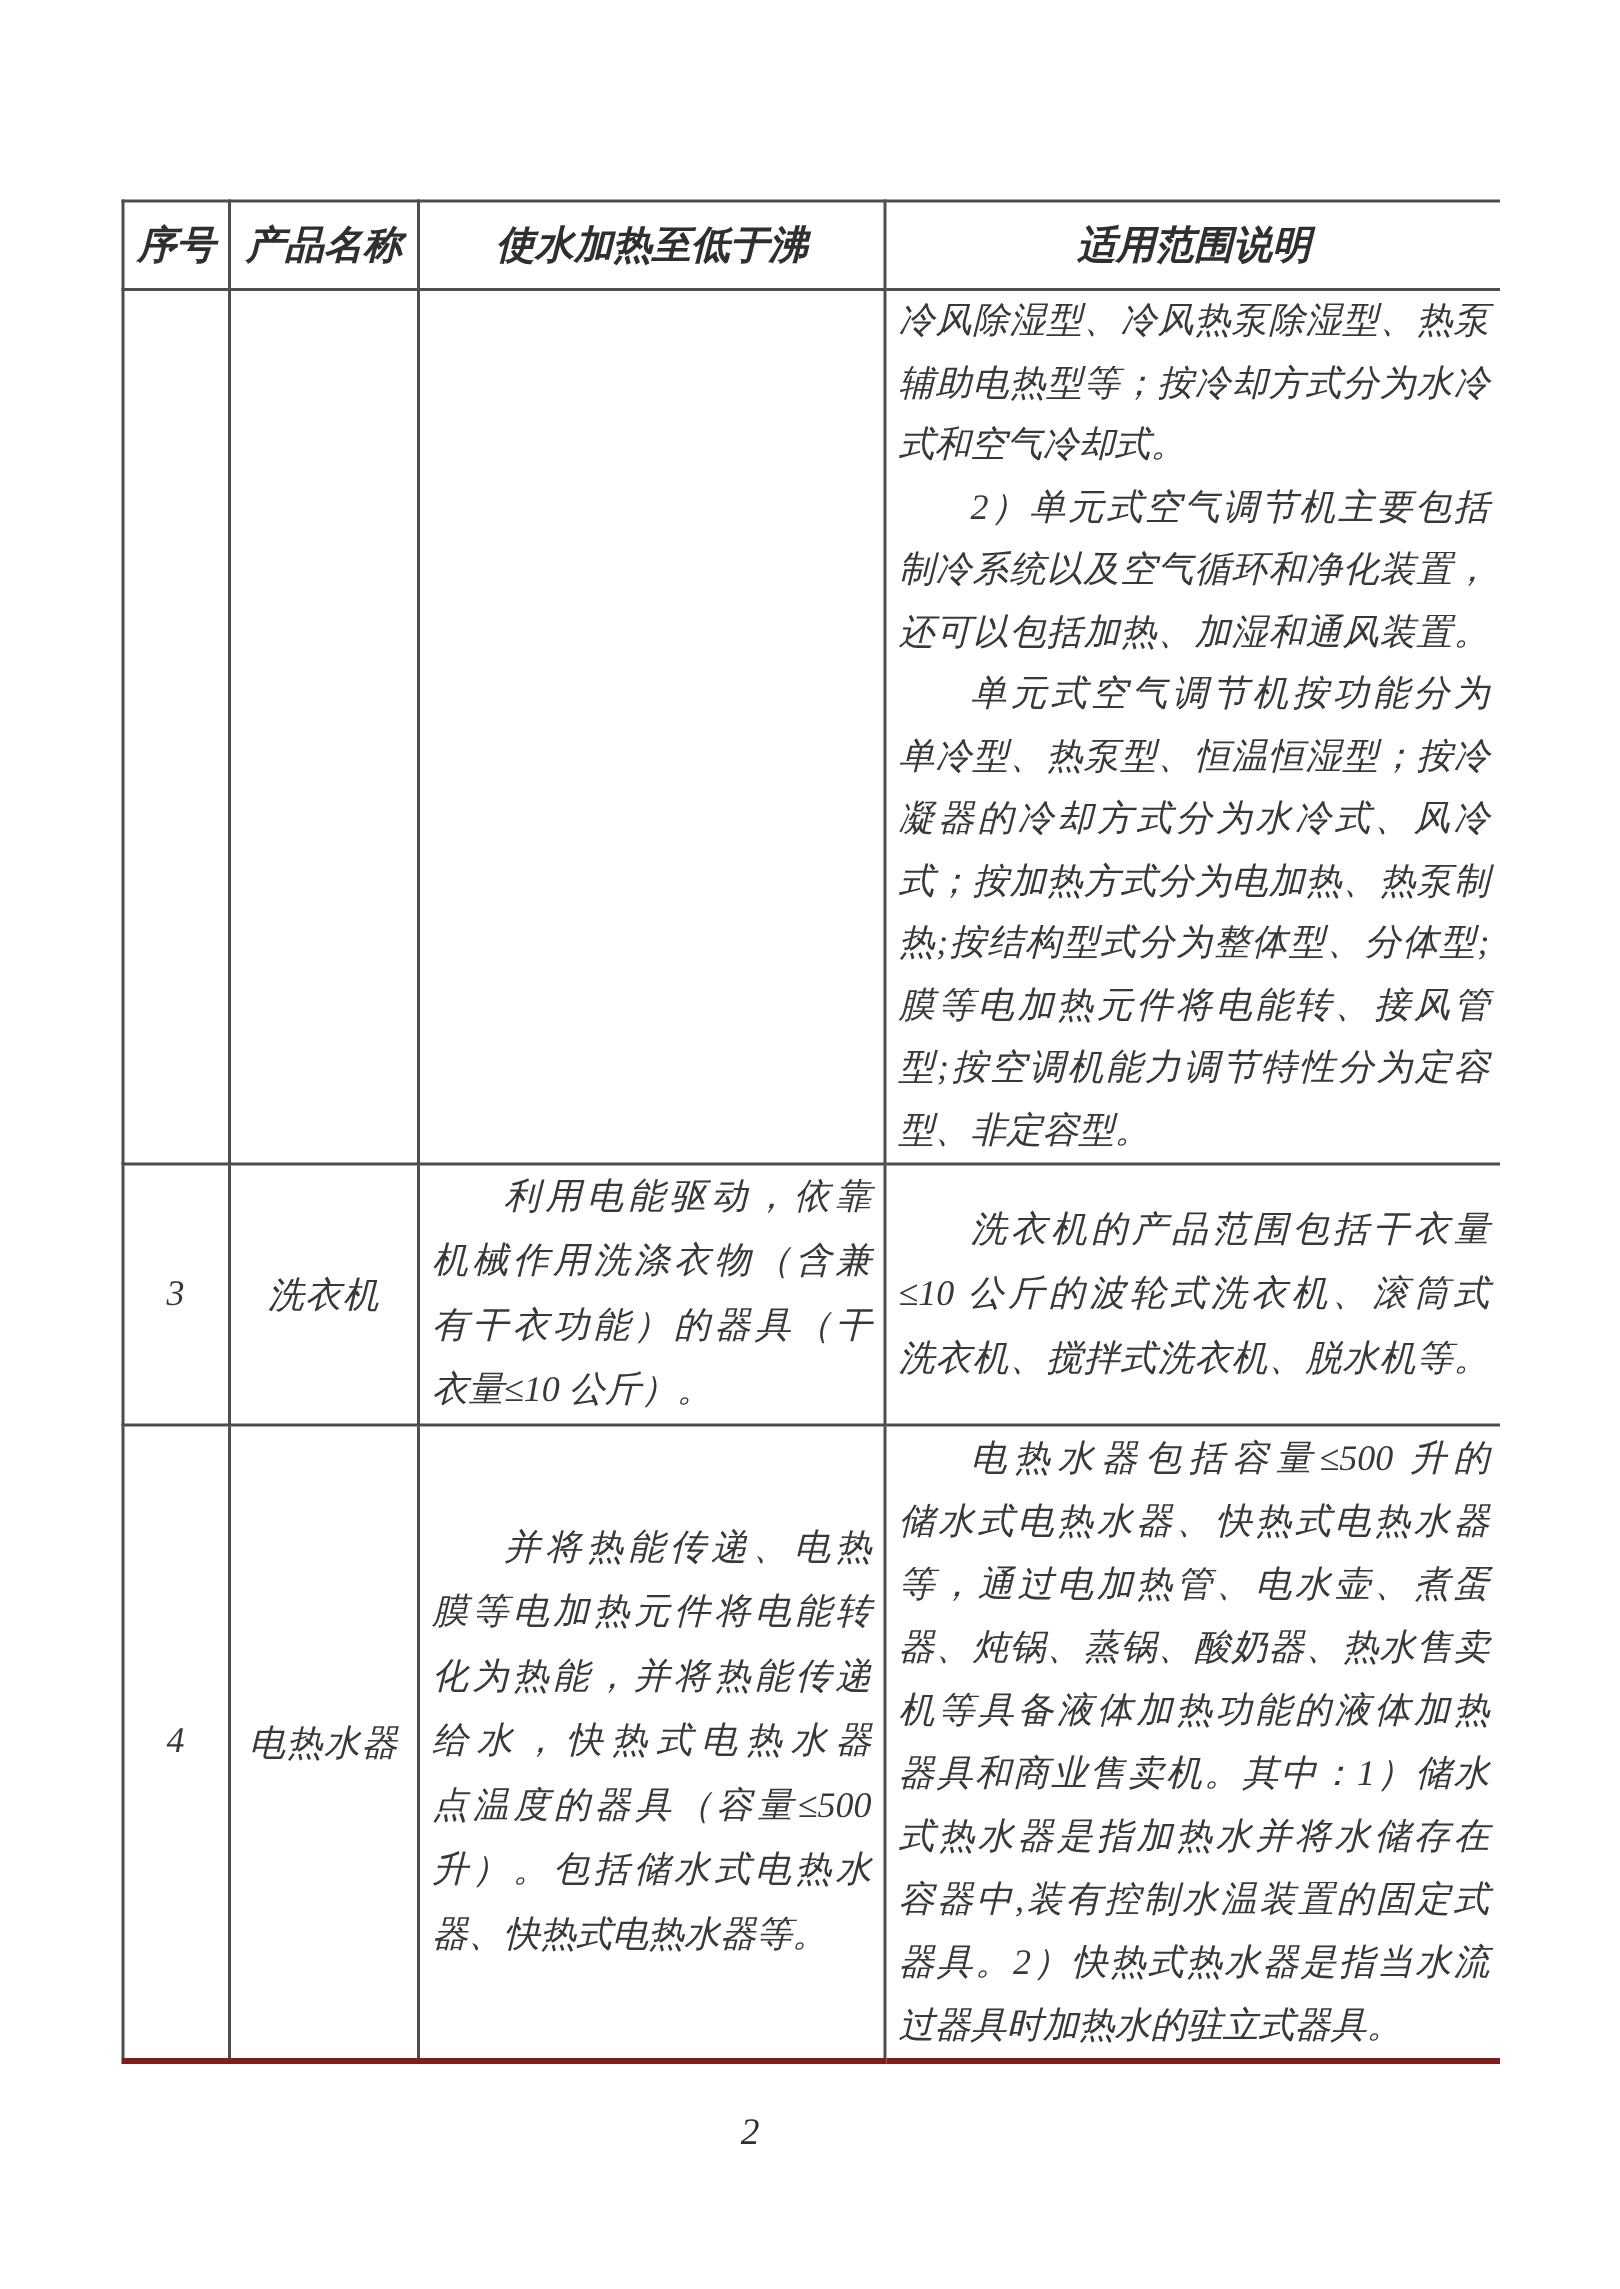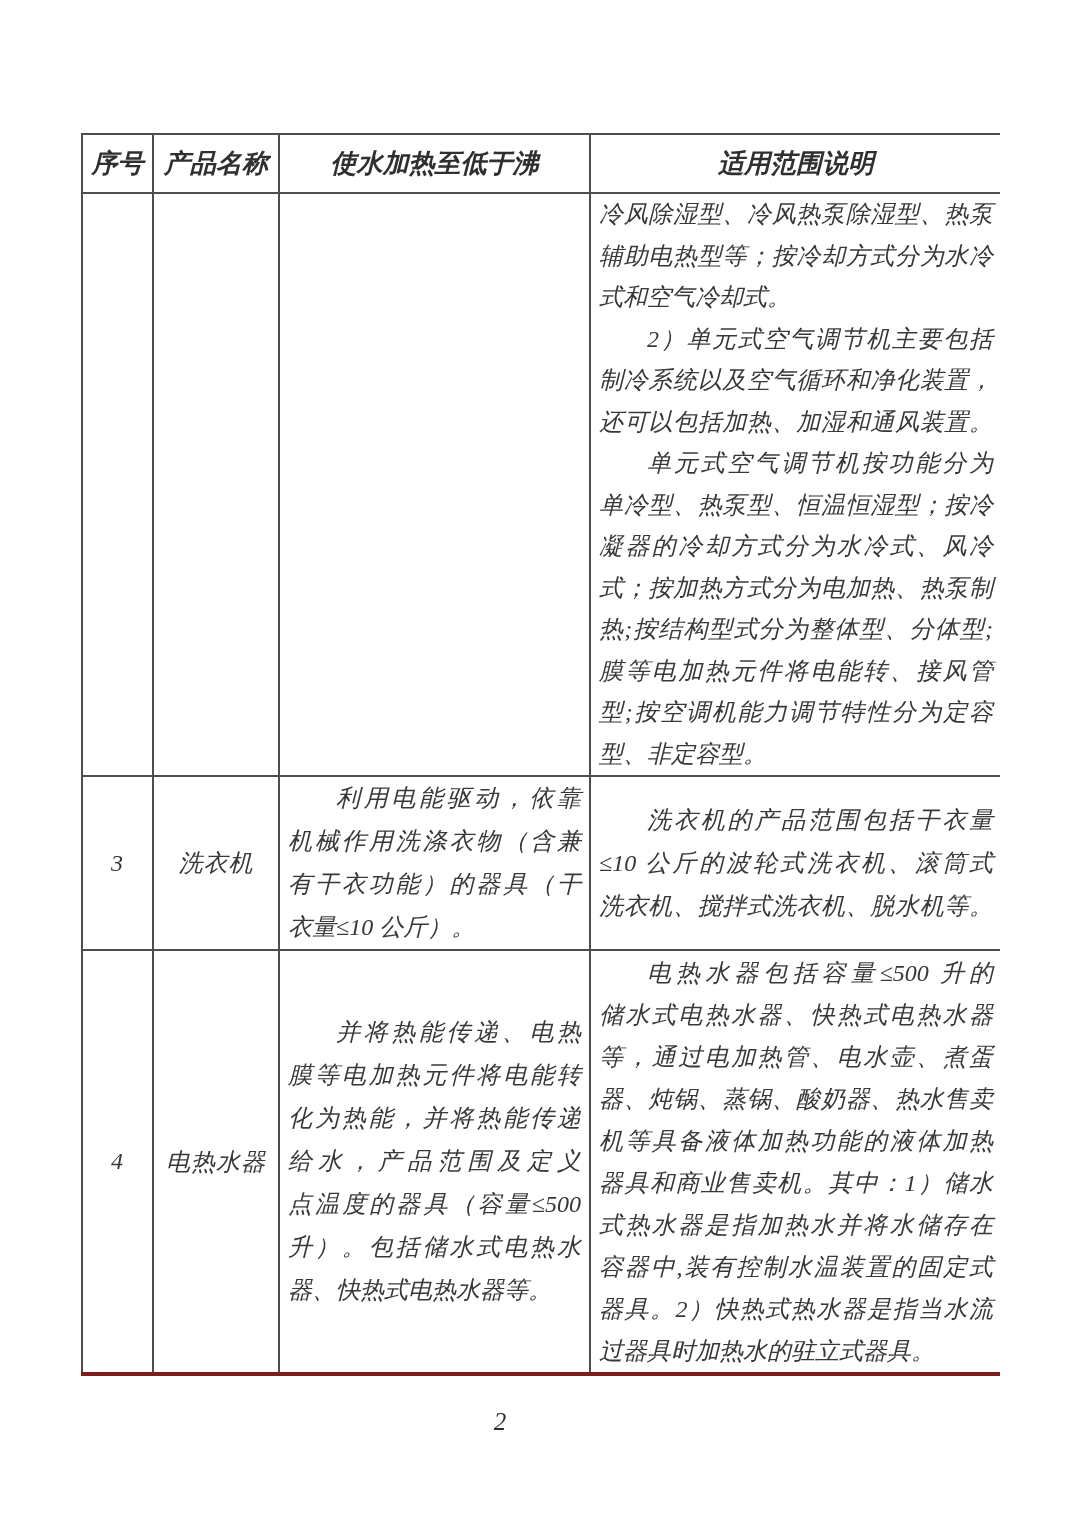--- a/index.html
+++ b/index.html
@@ -122,21 +122,21 @@
             <div class="tline just">洗衣机、搅拌式洗衣机、脱水机等。</div>
           </td>
       </tr>
       <tr class="r4 last-row">
         <td class="c-seq">4</td>
         <td class="c-name">电热水器</td>
         <td class="c-def lh-b">
             <div class="tline ind just">并将热能传递、电热</div>
             <div class="tline just">膜等电加热元件将电能转</div>
             <div class="tline just">化为热能，并将热能传递</div>
-            <div class="tline just">给水，产品范围及定义</div>
+            <div class="tline just">给水，快热式电热水器</div>
             <div class="tline just">点温度的器具（容量≤500</div>
             <div class="tline just">升）。包括储水式电热水</div>
             <div class="tline">器、快热式电热水器等。</div>
           </td>
         <td class="c-scope lh-c">
             <div class="tline ind just">电热水器包括容量≤500 升的</div>
             <div class="tline just">储水式电热水器、快热式电热水器</div>
             <div class="tline just">等，通过电加热管、电水壶、煮蛋</div>
             <div class="tline just">器、炖锅、蒸锅、酸奶器、热水售卖</div>
             <div class="tline just">机等具备液体加热功能的液体加热</div>

